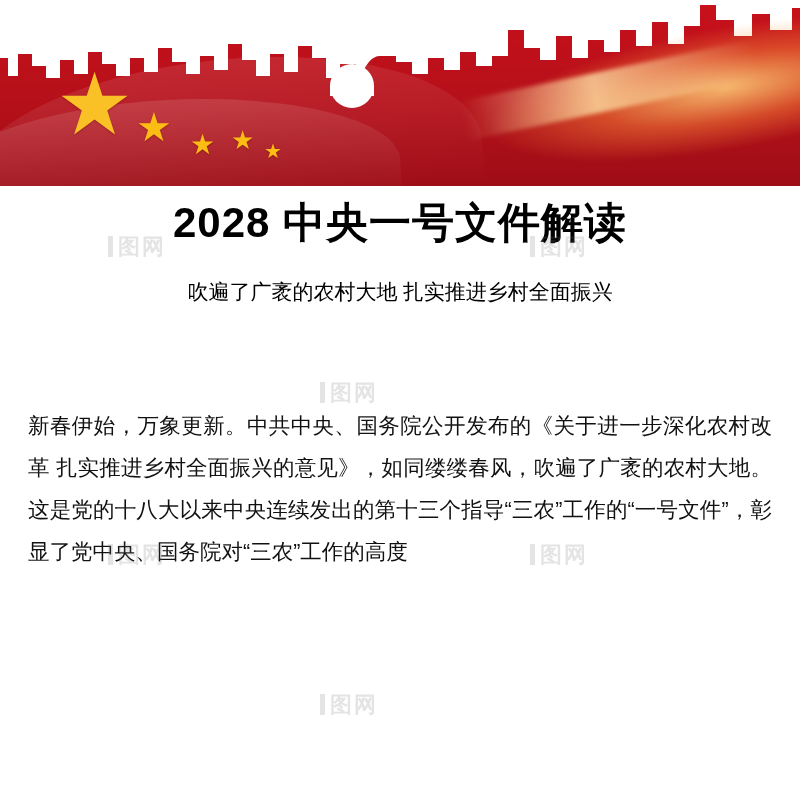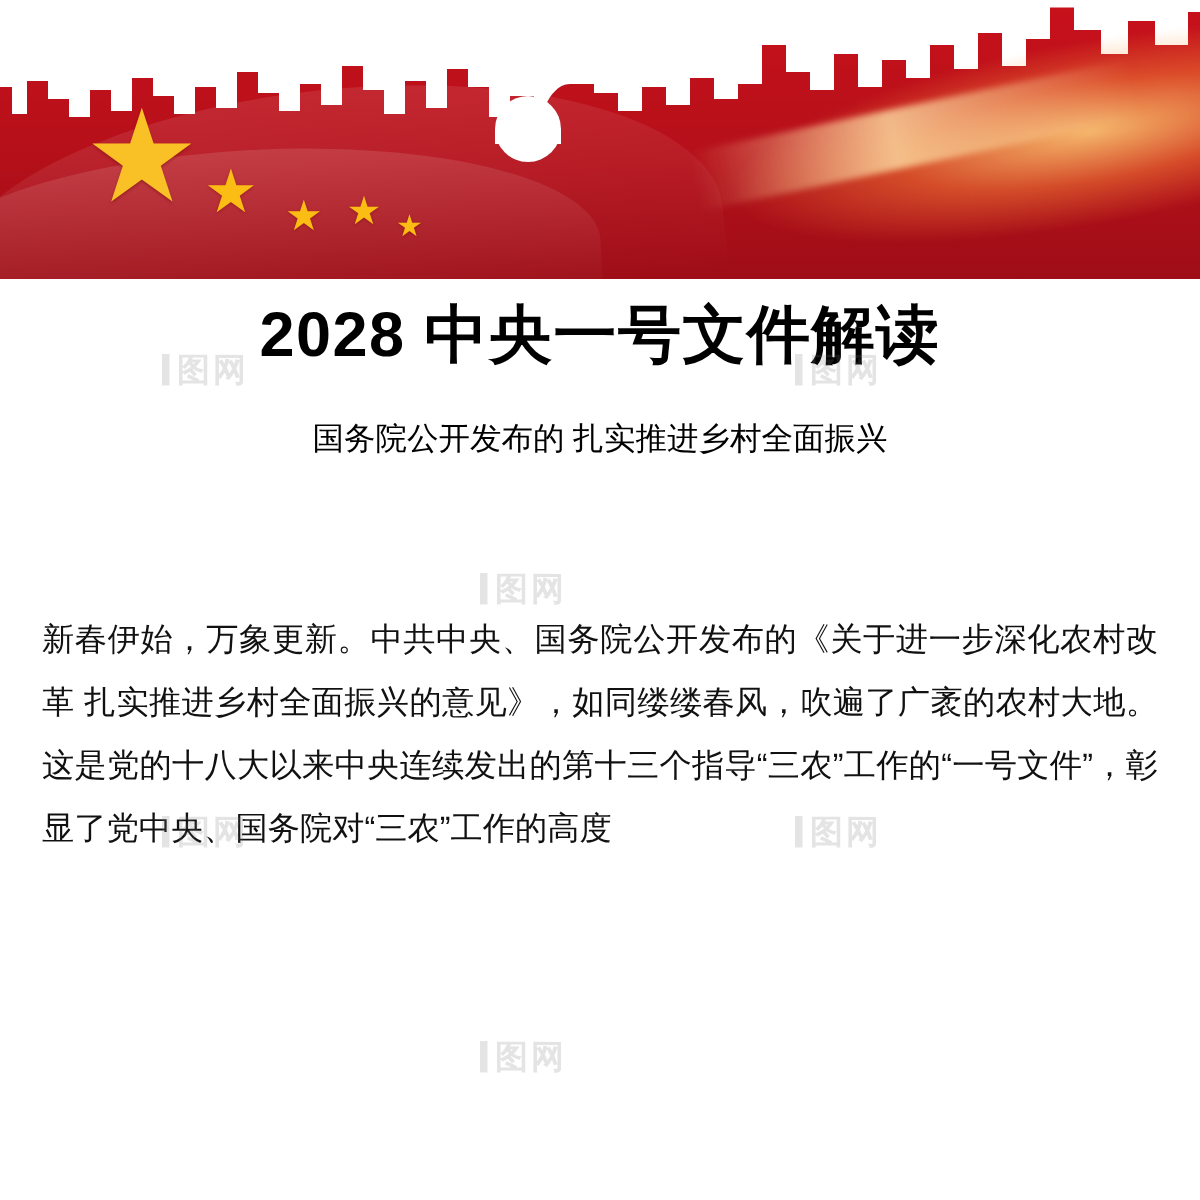--- a/index.html
+++ b/index.html
@@ -214,21 +214,21 @@
   <div class="star s3">★</div>
   <div class="star s4">★</div>
   <div class="star s5">★</div>
 
   <div class="banner-bottom-line"></div>
 </div>
 
 <div class="doc"></div>
 
 <div class="title">2028 中央一号文件解读</div>
-<div class="subtitle">国务院公开发布的 扎实推进乡村全面振兴</div>
+<div class="subtitle">吹遍了广袤的农村大地 扎实推进乡村全面振兴</div>
 <div class="paragraph">新春伊始，万象更新。中共中央、国务院公开发布的《关于进一步深化农村改革 扎实推进乡村全面振兴的意见》，如同缕缕春风，吹遍了广袤的农村大地。这是党的十八大以来中央连续发出的第十三个指导“三农”工作的“一号文件”，彰显了党中央、国务院对“三农”工作的高度</div>
 
 <div id="watermark-layer">
     <div class="wm" style="left: 108px; top: 232px;"><span class="bar"></span><span>图网</span></div>
     <div class="wm" style="left: 530px; top: 232px;"><span class="bar"></span><span>图网</span></div>
     <div class="wm" style="left: 320px; top: 378px;"><span class="bar"></span><span>图网</span></div>
     <div class="wm" style="left: 108px; top: 540px;"><span class="bar"></span><span>图网</span></div>
     <div class="wm" style="left: 530px; top: 540px;"><span class="bar"></span><span>图网</span></div>
     <div class="wm" style="left: 320px; top: 690px;"><span class="bar"></span><span>图网</span></div>
   </div>

